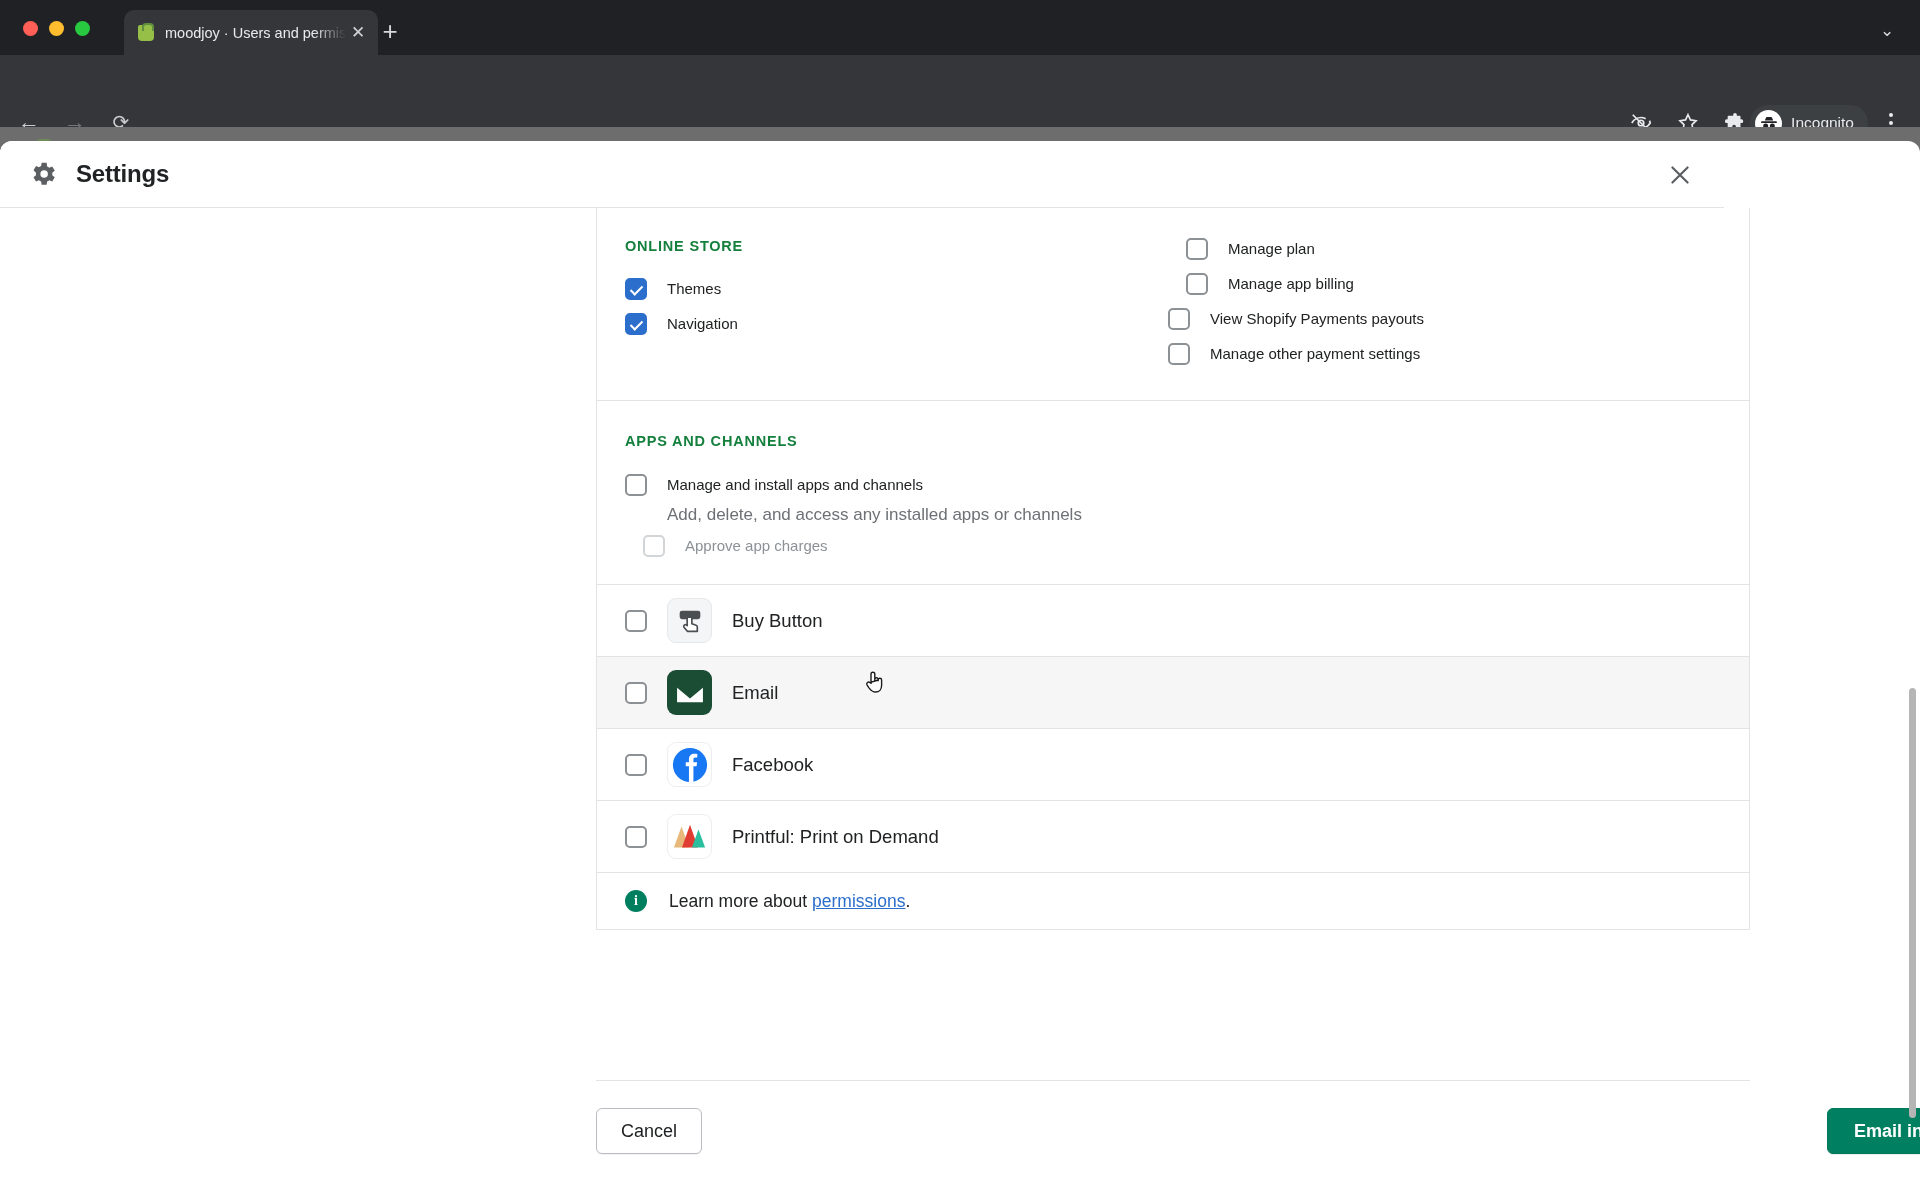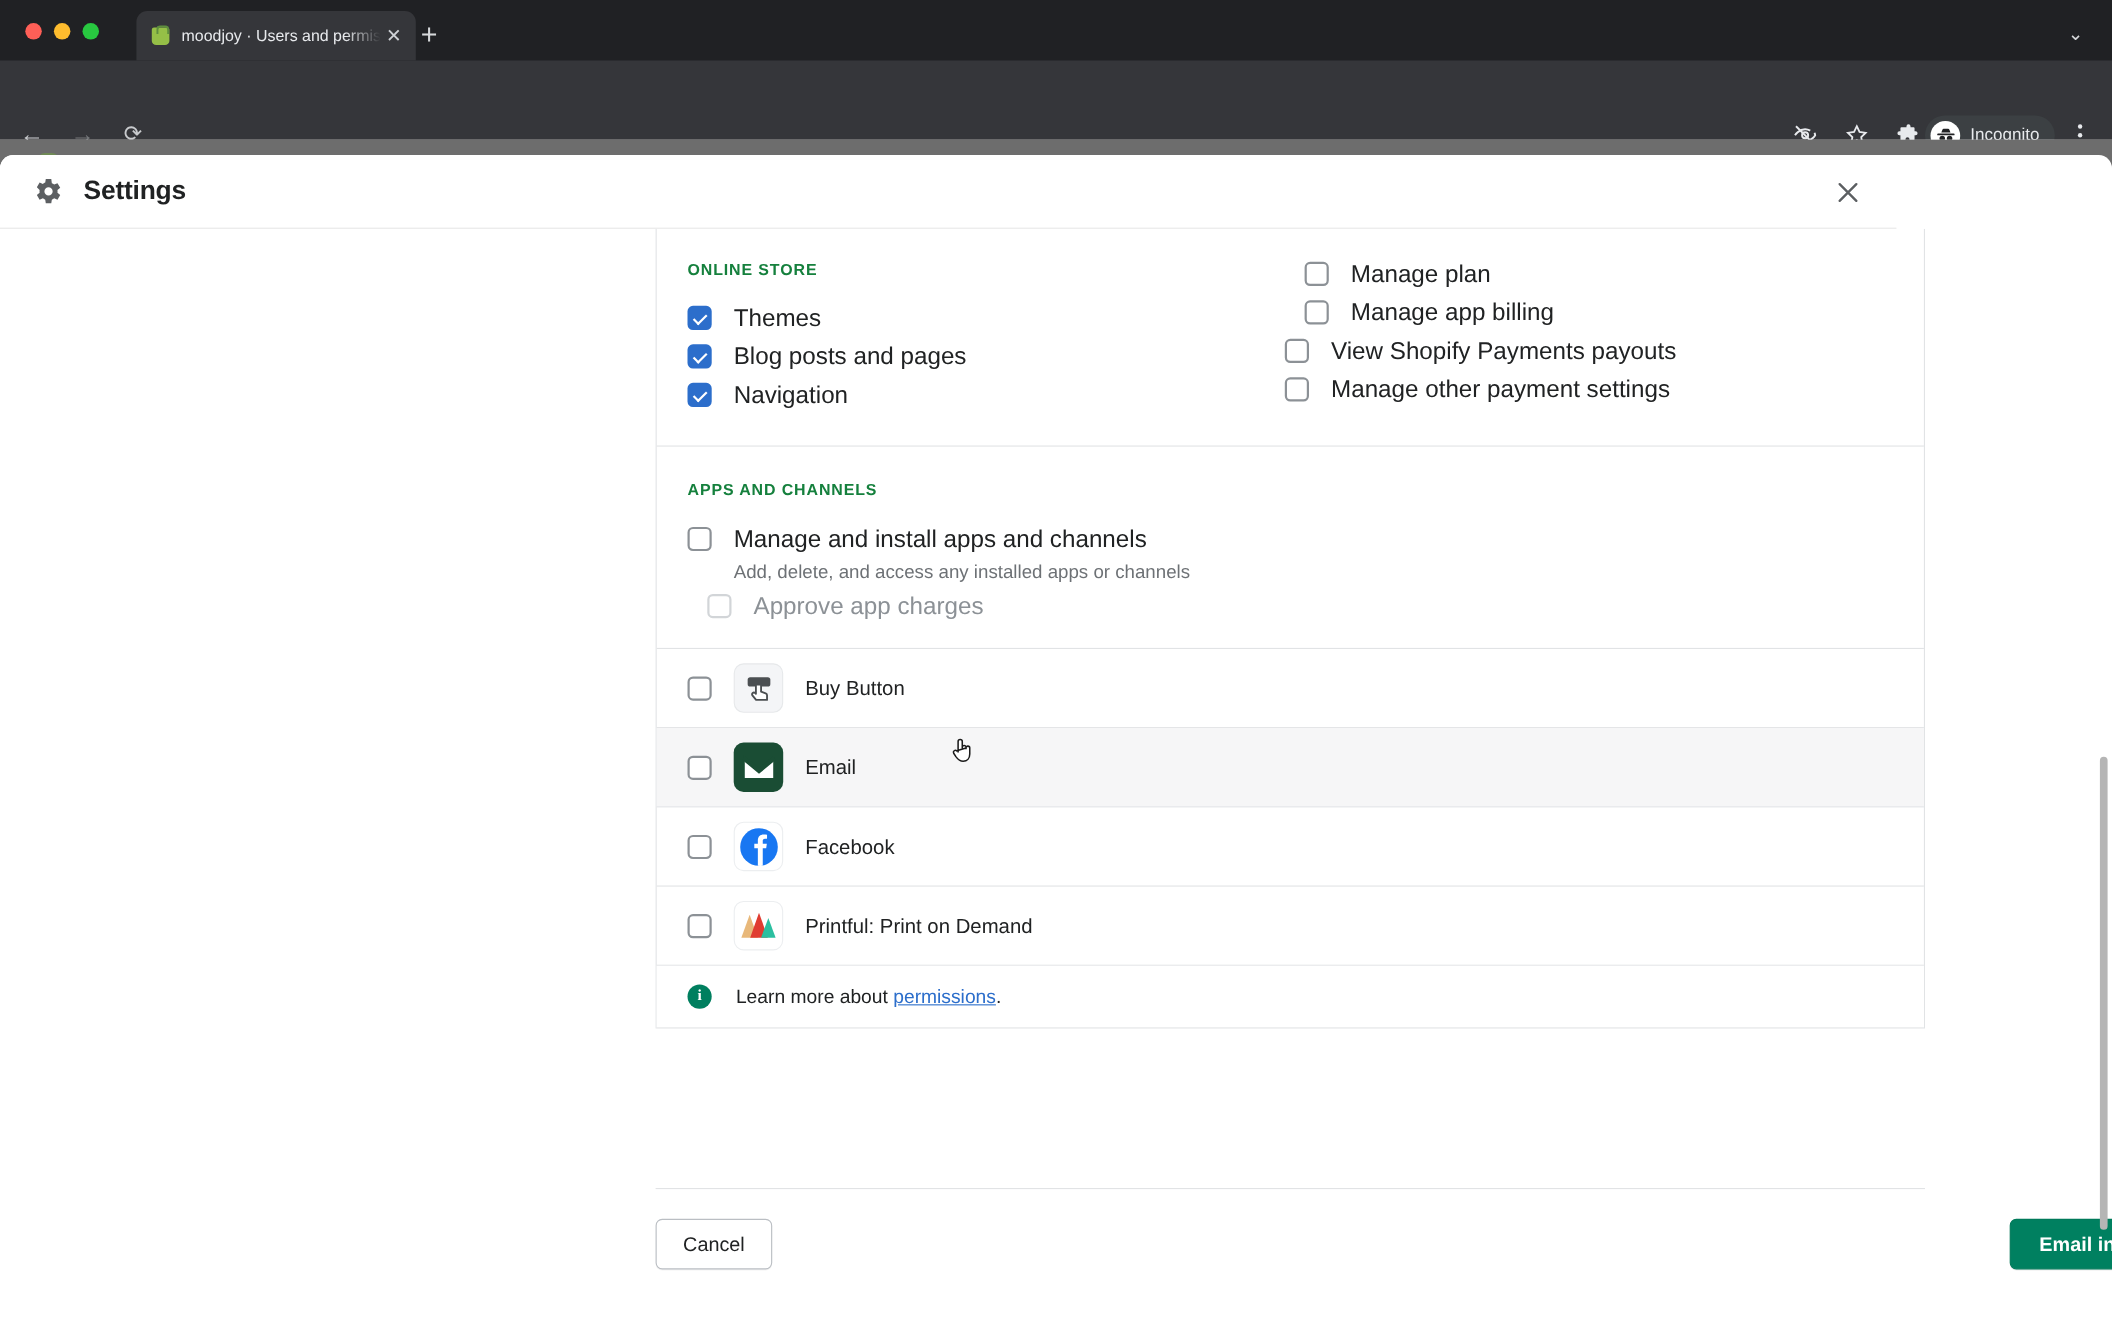--- a/index.html
+++ b/index.html
@@ -181,21 +181,21 @@
     width: 22px; height: 22px; flex: 0 0 22px; border-radius: 5px;
     border: 2px solid #8c9196; background: #ffffff; position: relative;
   }
   .cb.checked { background: #2c6ecb; border-color: #2c6ecb; }
   .cb.checked:after {
     content: ""; position: absolute; left: 6px; top: 2.5px;
     width: 5px; height: 10px; border: solid #ffffff;
     border-width: 0 2.4px 2.4px 0; transform: rotate(45deg);
   }
   .cb.disabled { border-color: #d2d5d8; background: #ffffff; }
-  .cb-label { font-size: 22px; color: #202223; margin-left: 20px; line-height: 22px; }
+  .cb-label { font-size: 15px; color: #202223; margin-left: 20px; line-height: 22px; }
   .cb-label.muted { color: #8c9196; }
   .cb-help { font-size: 17px; color: #6d7175; line-height: 22px; }
 
   
   .app-row {
     display: flex; align-items: center; height: 71px; padding-left: 28px;
   }
   .app-row.hover { background: #f6f6f7; }
   .app-icon {
     width: 45px; height: 45px; margin-left: 20px; border-radius: 9px;
@@ -372,24 +372,20 @@
         <div class="panel-sec">
           <div style="height:30px"></div>
           <div class="cols">
             <div class="col col-left">
               <div class="sec-head">ONLINE STORE</div>
               <div style="height:24px"></div>
 
               <div class="cb-row" style="margin-bottom:13px">
                 <span class="cb checked"></span>
                 <span class="cb-label">Themes</span>
-              </div>
-              <div class="cb-row" style="margin-bottom:13px">
-                <span class="cb checked"></span>
-                <span class="cb-label">Blog posts and pages</span>
               </div>
               <div class="cb-row">
                 <span class="cb checked"></span>
                 <span class="cb-label">Navigation</span>
               </div>
             </div>
 
             <div class="col col-right">
               <div class="cb-row" style="margin-bottom:13px;padding-left:18px">
                 <span class="cb"></span>

